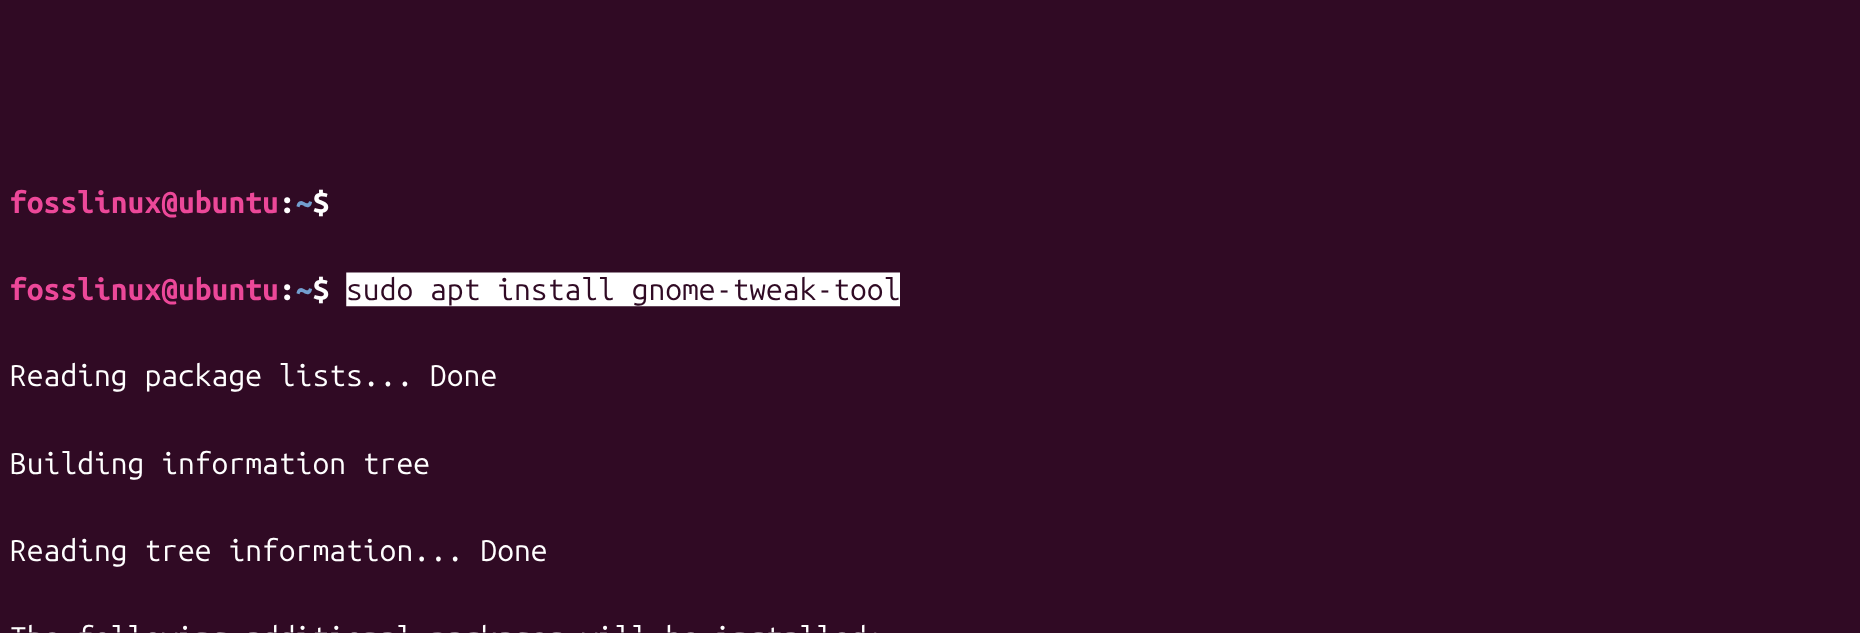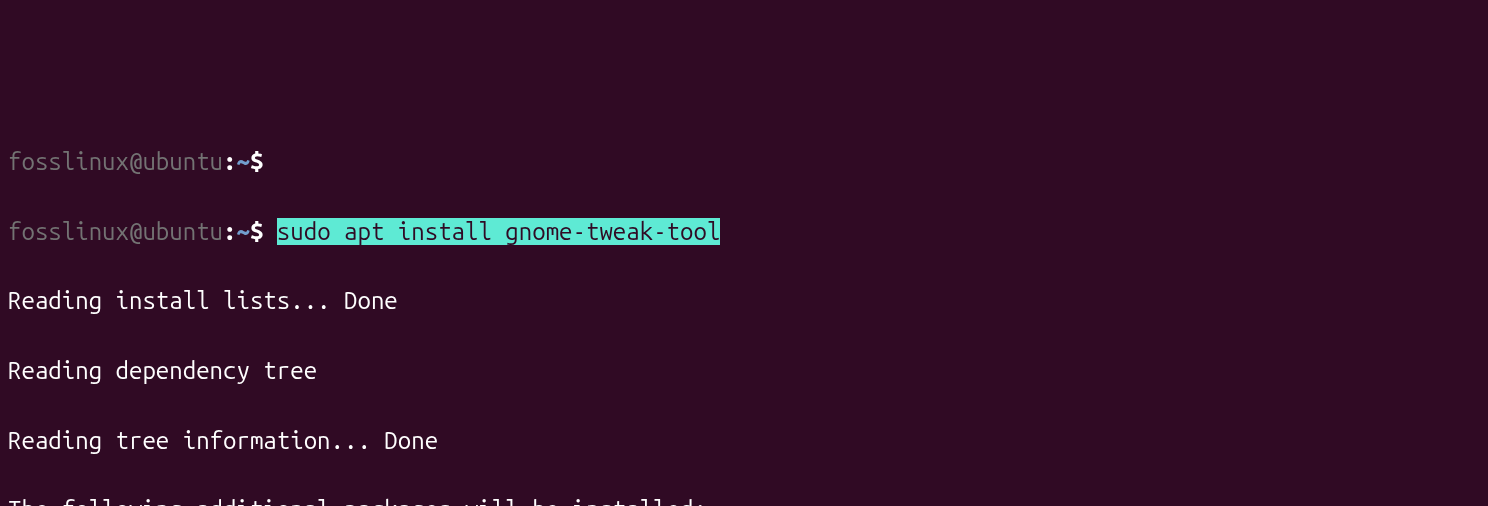--- a/index.html
+++ b/index.html
@@ -13,55 +13,55 @@
       font-size: 24px;
       line-height: 1.45;
       color: #ffffff;
       padding: 6px 8px;
       width: 1488px;
       height: 506px;
       overflow: hidden;
       white-space: pre;
     }
     .prompt-user {
-      color: #737373;
-      font-weight: normal;
+      color: #ec4899;
+      font-weight: bold;
     }
     .prompt-colon {
       color: #ffffff;
       font-weight: bold;
     }
     .prompt-path {
       color: #729fcf;
       font-weight: bold;
     }
     .prompt-dollar {
       color: #ffffff;
       font-weight: bold;
     }
     .highlighted {
-      background-color: #5eead4;
+      background-color: #ffffff;
       color: #300a24;
     }
     .line {
       display: block;
     }
     .output {
       color: #ffffff;
     }
   </style>
 </head>
 <body>
 
 
 
 <div class="line"><span class="prompt-user">fosslinux@ubuntu</span><span class="prompt-colon">:</span><span class="prompt-path">~</span><span class="prompt-dollar">$</span><span> </span></div>
 <div class="line"><span class="prompt-user">fosslinux@ubuntu</span><span class="prompt-colon">:</span><span class="prompt-path">~</span><span class="prompt-dollar">$</span> <span class="highlighted">sudo apt install gnome-tweak-tool</span></div>
-<div class="line output">Reading install lists... Done</div>
-<div class="line output">Reading dependency tree</div>
+<div class="line output">Reading package lists... Done</div>
+<div class="line output">Building information tree</div>
 <div class="line output">Reading tree information... Done</div>
 <div class="line output">The following additional packages will be installed:</div>
 
 
 
 
 
 
 
 

